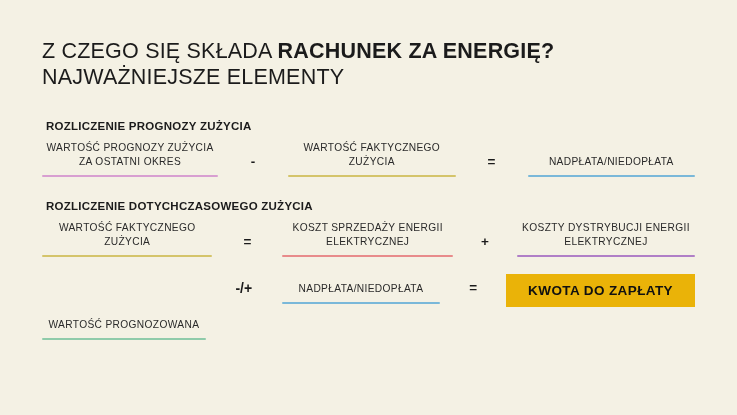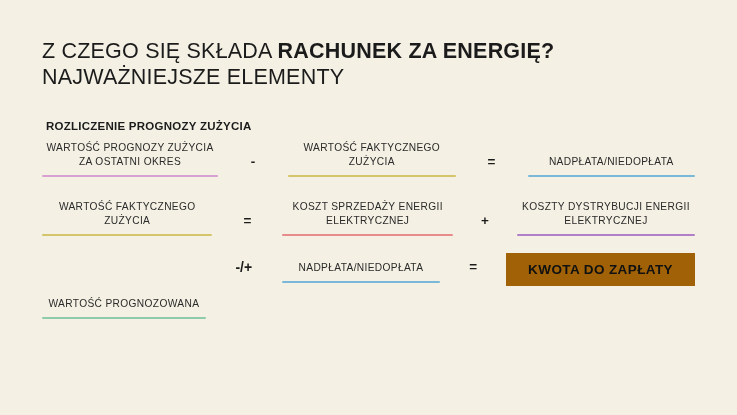--- a/index.html
+++ b/index.html
@@ -156,20 +156,21 @@
       <div class="operator op-2">=</div>
 
       <div class="term term-3">
         <div class="term-text">NADPŁATA/NIEDOPŁATA</div>
         <div class="rule" style="background:#7ab8d9"></div>
       </div>
     </div>
   </div>
 
   <div class="section">
+    <div class="section-heading">ROZLICZENIE DOTYCHCZASOWEGO ZUŻYCIA</div>
     <div class="equation row2">
 
       <div class="term term-1">
         <div class="term-text">WARTOŚĆ FAKTYCZNEGO ZUŻYCIA</div>
         <div class="rule" style="background:#d4c46a"></div>
       </div>
 
       <div class="operator op-1">=</div>
 
       <div class="term term-2">
@@ -196,17 +197,17 @@
 
       <div class="operator op-1">-/+</div>
 
       <div class="term term-2">
         <div class="term-text">NADPŁATA/NIEDOPŁATA</div>
         <div class="rule" style="background:#7ab8d9"></div>
       </div>
 
       <div class="operator op-2">=</div>
 
-      <div class="result-box" style="background: #a16207; text-align: center;">KWOTA DO ZAPŁATY</div>
+      <div class="result-box" style="background: #eab308; text-align: center;">KWOTA DO ZAPŁATY</div>
     </div>
   </div>
 
 </div>
 
 </body></html>

